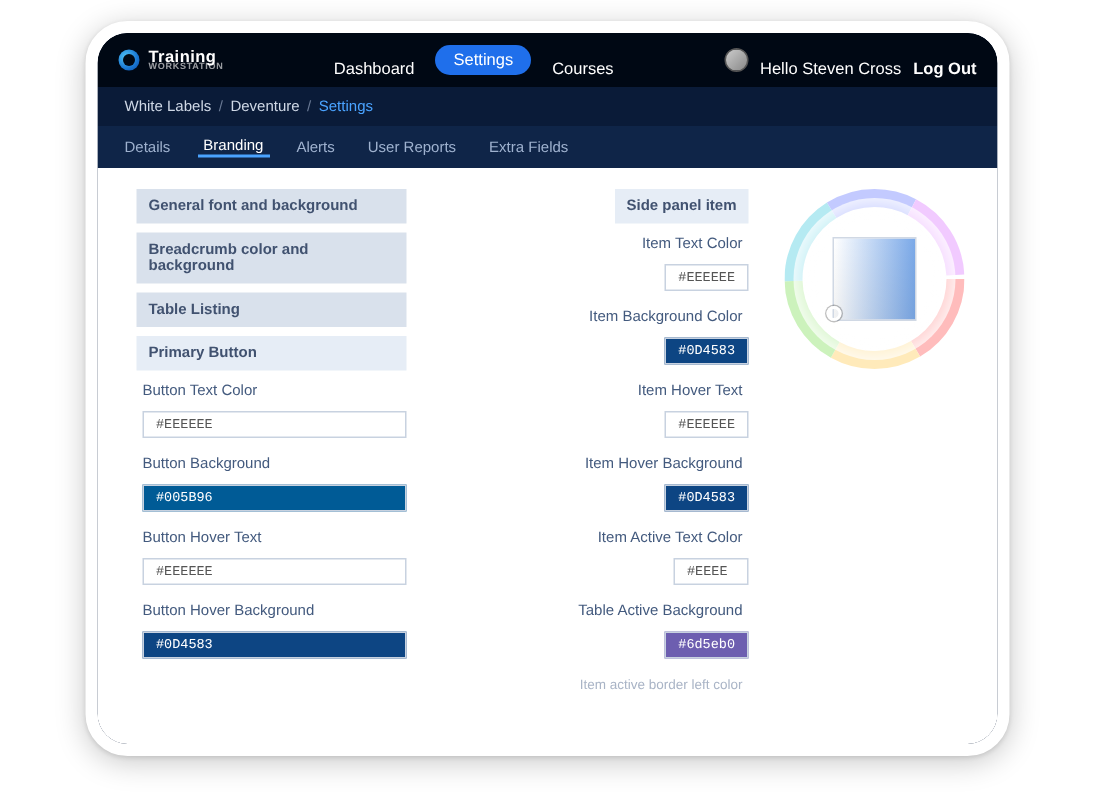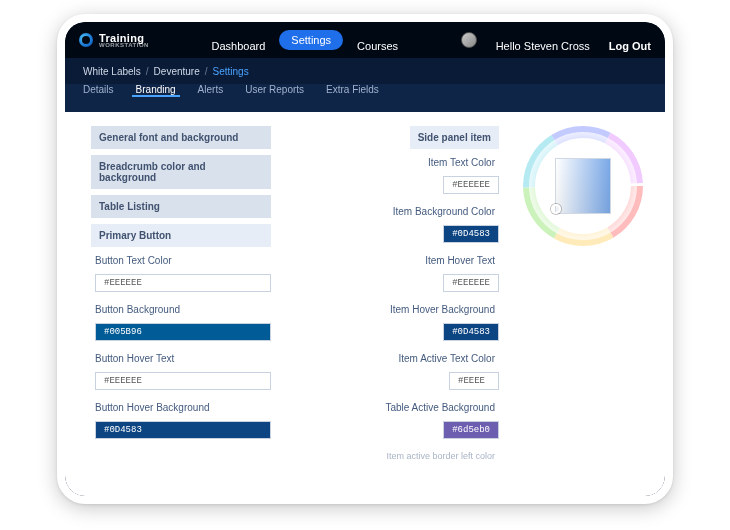--- a/index.html
+++ b/index.html
@@ -40,41 +40,41 @@
   .brand-icon::after{
     content:""; position:absolute; inset:3px; border-radius:50%;
     background:#000814;
   }
   .brand-sub { font-size: 6px; opacity:.6; margin-top:-2px; letter-spacing: .5px;}
   .nav-center { display:flex; gap: 14px; align-items:center; margin-left:auto; }
   .nav-link { color:#fff; font-size:11px; cursor:pointer;margin-top:12px; }
   .nav-pill {
     background:#1f6feb; color:#fff; padding:4px 12px; border-radius:12px; font-size:11px; cursor:pointer;
   }
-  .nav-right { display:flex; align-items:center; gap:19px; margin-left:auto; }
+  .nav-right { display:flex; align-items:center; gap:8px; margin-left:auto; }
   .avatar {
     width:16px; height:16px; border-radius:50%;
     background: linear-gradient(135deg,#ccc,#888);
     border:1px solid #555;
   }
   
   .crumbbar {
     height: 26px;
     background:#0a1b38;
     display:flex; align-items:center;
     padding: 0 18px;
     color:#cfd8e6; font-size:10px;
   }
   .crumbbar .sep { margin:0 5px; color:#6a7a95; }
   .crumb-active { color:#4aa3ff; }
   
   .tabsbar {
     height: 28px;
     background:#0f2548;
-    display:flex; align-items:flex-start;
+    display:flex; align-items:center;
     padding:0 14px;
     gap: 14px;
     color:#9fb2cf; font-size:10px;
   }
   .tab {
     display:flex; align-items:center; cursor:pointer; padding:0 4px;
   }
   .tab.active {
     color:#fff; border-bottom:2px solid #4aa3ff;
   }

